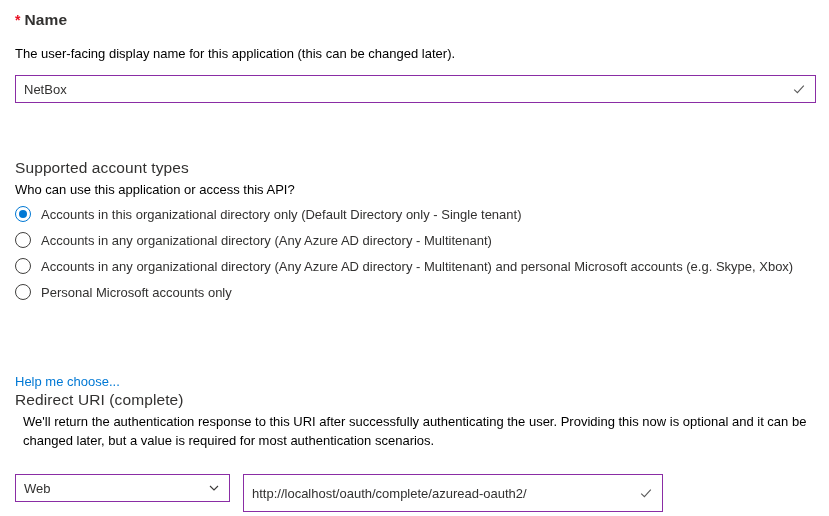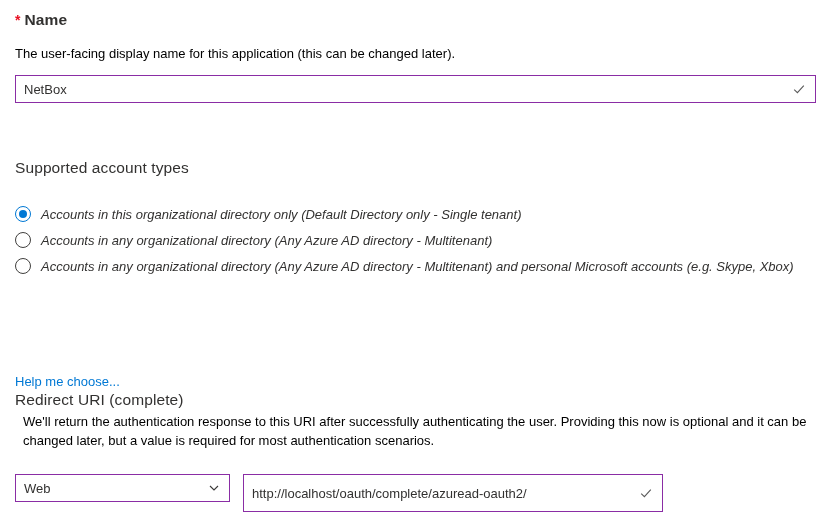--- a/index.html
+++ b/index.html
@@ -45,21 +45,20 @@
   }
   .check-icon { flex: 0 0 auto; display: flex; align-items: center; margin-left: 6px; }
   .chevron-icon { flex: 0 0 auto; display: flex; align-items: center; margin-left: 6px; }
 
   .radio-row {
     position: absolute;
     left: 15px;
     display: flex;
     align-items: flex-end;
     cursor: pointer;
-    font-style: italic;
   }
   .radio-circle {
     width: 16px; height: 16px;
     border: 1px solid #41403e;
     border-radius: 50%;
     flex: 0 0 auto;
     display: flex; align-items: center; justify-content: center;
     background: #fff;
   }
   .radio-row.selected .radio-circle { border: 1.5px solid #0078d4; }
@@ -94,20 +93,21 @@
     <span class="value">NetBox</span>
     <span class="check-icon">
       <svg width="16" height="16" viewBox="0 0 16 16">
           <path d="M3.2 8.6 L6.4 11.6 L12.8 4.6" fill="none" stroke="#5a5a5a" stroke-width="1.1"></path>
         </svg>
     </span>
   </div>
 
   <div class="section-title" style="top: 142px; margin-top: 17px;">Supported account types</div>
 
+  <div class="desc" style="top: 180px;">Who can use this application or access this API?</div>
 
   <div class="radio-row selected" style="top: 206px;">
     <span class="radio-circle">
         <span class="radio-dot"></span>
       </span>
     <span class="radio-label">Accounts in this organizational directory only (Default Directory only - Single tenant)</span>
   </div>
 
   <div class="radio-row" style="top: 232px;">
     <span class="radio-circle">
@@ -116,20 +116,26 @@
     <span class="radio-label">Accounts in any organizational directory (Any Azure AD directory - Multitenant)</span>
   </div>
 
   <div class="radio-row" style="top: 258px;">
     <span class="radio-circle">
         <span class="radio-dot"></span>
       </span>
     <span class="radio-label">Accounts in any organizational directory (Any Azure AD directory - Multitenant) and personal Microsoft accounts (e.g. Skype, Xbox)</span>
   </div>
 
+  <div class="radio-row" style="top: 284px;">
+    <span class="radio-circle">
+        <span class="radio-dot"></span>
+      </span>
+    <span class="radio-label">Personal Microsoft accounts only</span>
+  </div>
 
   <a class="link" style="top: 328px; margin-top: 46px;">Help me choose...</a>
 
   <div class="section-title" style="top: 391px;">Redirect URI (complete)</div>
 
   <div class="desc" style="top: 412px; width: 800px; margin-left: 8px;">We'll return the authentication response to this URI after successfully authenticating the user. Providing this now is optional and it can be changed later, but a value is required for most authentication scenarios.</div>
 
   <div class="text-field" style="top: 474px; left: 15px; width: 215px; height: 25px;">
     <span class="value">Web</span>
     <span class="chevron-icon">

